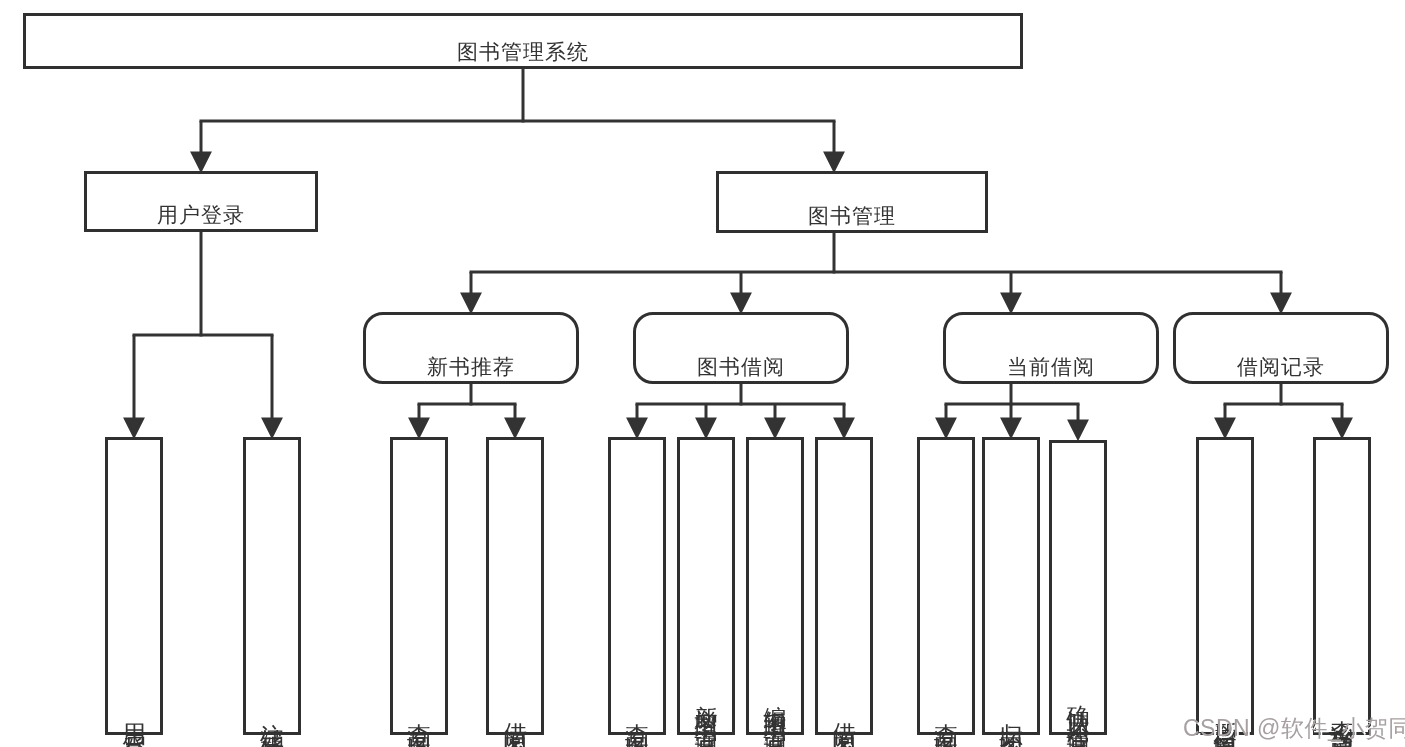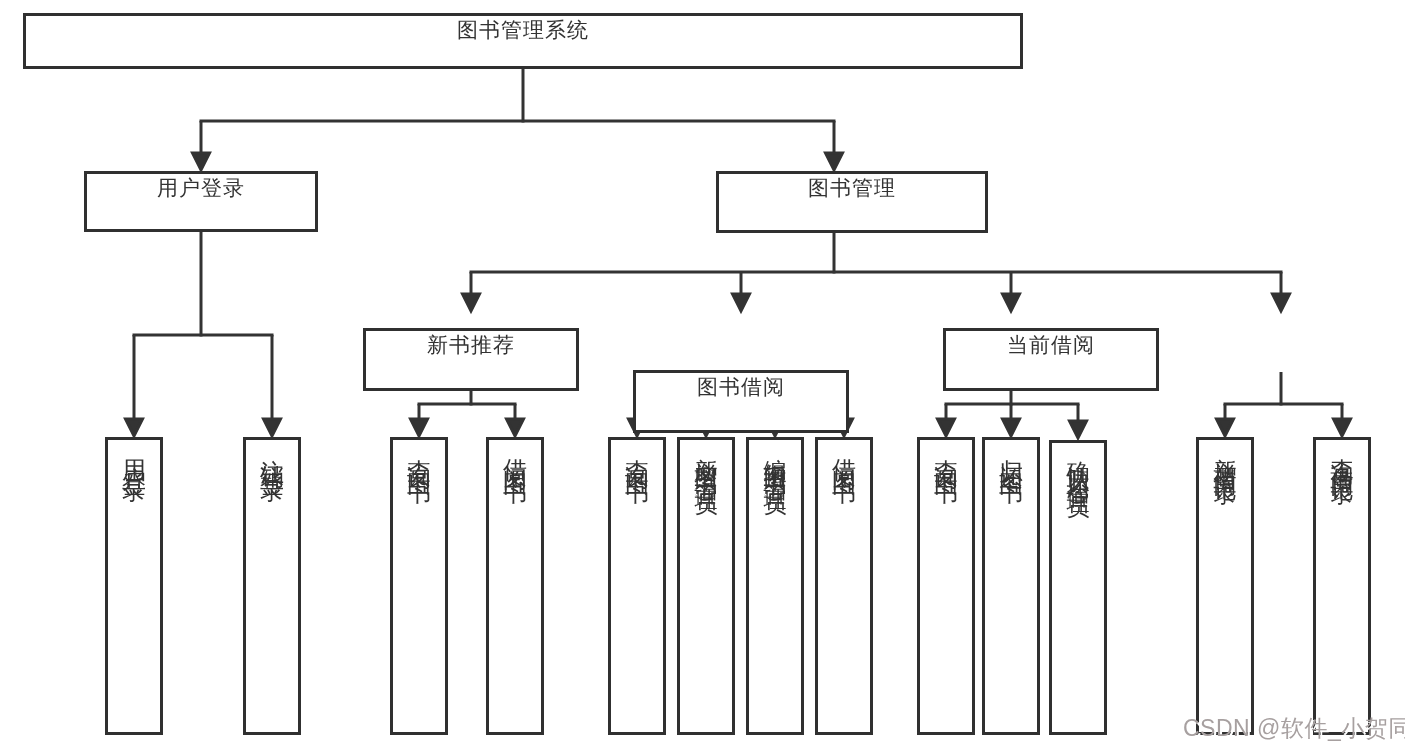--- a/index.html
+++ b/index.html
@@ -10,39 +10,39 @@
     font-family:"Liberation Sans","DejaVu Sans",sans-serif;
     color:#333333;
     overflow:hidden;
   }
   .connectors{position:absolute;left:0;top:0;width:1405px;height:747px;pointer-events:none;}
   .box{
     position:absolute;
     box-sizing:border-box;
     border:3px solid #303030;
     background:#ffffff;
-    display:flex;align-items:flex-start;justify-content:center;
+    display:flex;align-items:flex-end;justify-content:center;
   }
   .hlabel{font-size:21px;letter-spacing:1px;white-space:nowrap;}
   .vlabel{
     writing-mode:vertical-rl;
     text-orientation:mixed;
     font-size:24px;
     letter-spacing:7px;
     line-height:1;
     white-space:nowrap;
   }
   .vlabel.tight{letter-spacing:5px;font-size:23px;}
   
   .b-root{left:23px;top:13px;width:1000px;height:56px;}
   .b-userlogin{left:84px;top:171px;width:234px;height:61px;}
   .b-bookmgmt{left:716px;top:171px;width:272px;height:62px;}
-  .b-l2{top:328px;width:216px;height:63px;}
+  .b-l2{top:312px;width:216px;height:72px;border-radius:20px;}
   .b-recommend{left:363px;}
-  .b-borrow{left:633px;margin-top:42px;}
+  .b-borrow{left:633px;}
   .b-current{left:903px;margin-left:40px;}
   .b-records{left:1173px;}
   .b-leaf{top:437px;width:58px;height:298px;}
   .lf-login1{left:105px;}
   .lf-login2{left:243px;}
   .lf-rec1{left:390px;}
   .lf-rec2{left:486px;}
   .lf-bor1{left:608px;}
   .lf-bor2{left:677px;}
   .lf-bor3{left:746px;}
@@ -152,20 +152,23 @@
 
   <div class="box b-l2 b-recommend">
     <span class="hlabel">新书推荐</span>
   </div>
   <div class="box b-l2 b-borrow">
     <span class="hlabel">图书借阅</span>
   </div>
   <div class="box b-l2 b-current">
     <span class="hlabel">当前借阅</span>
   </div>
+  <div class="box b-l2 b-records">
+    <span class="hlabel">借阅记录</span>
+  </div>
 
   <div class="box b-leaf lf-login1">
     <span class="vlabel">用户登录</span>
   </div>
   <div class="box b-leaf lf-login2">
     <span class="vlabel">注销登录</span>
   </div>
 
   <div class="box b-leaf lf-rec1">
     <span class="vlabel">查询图书</span>

